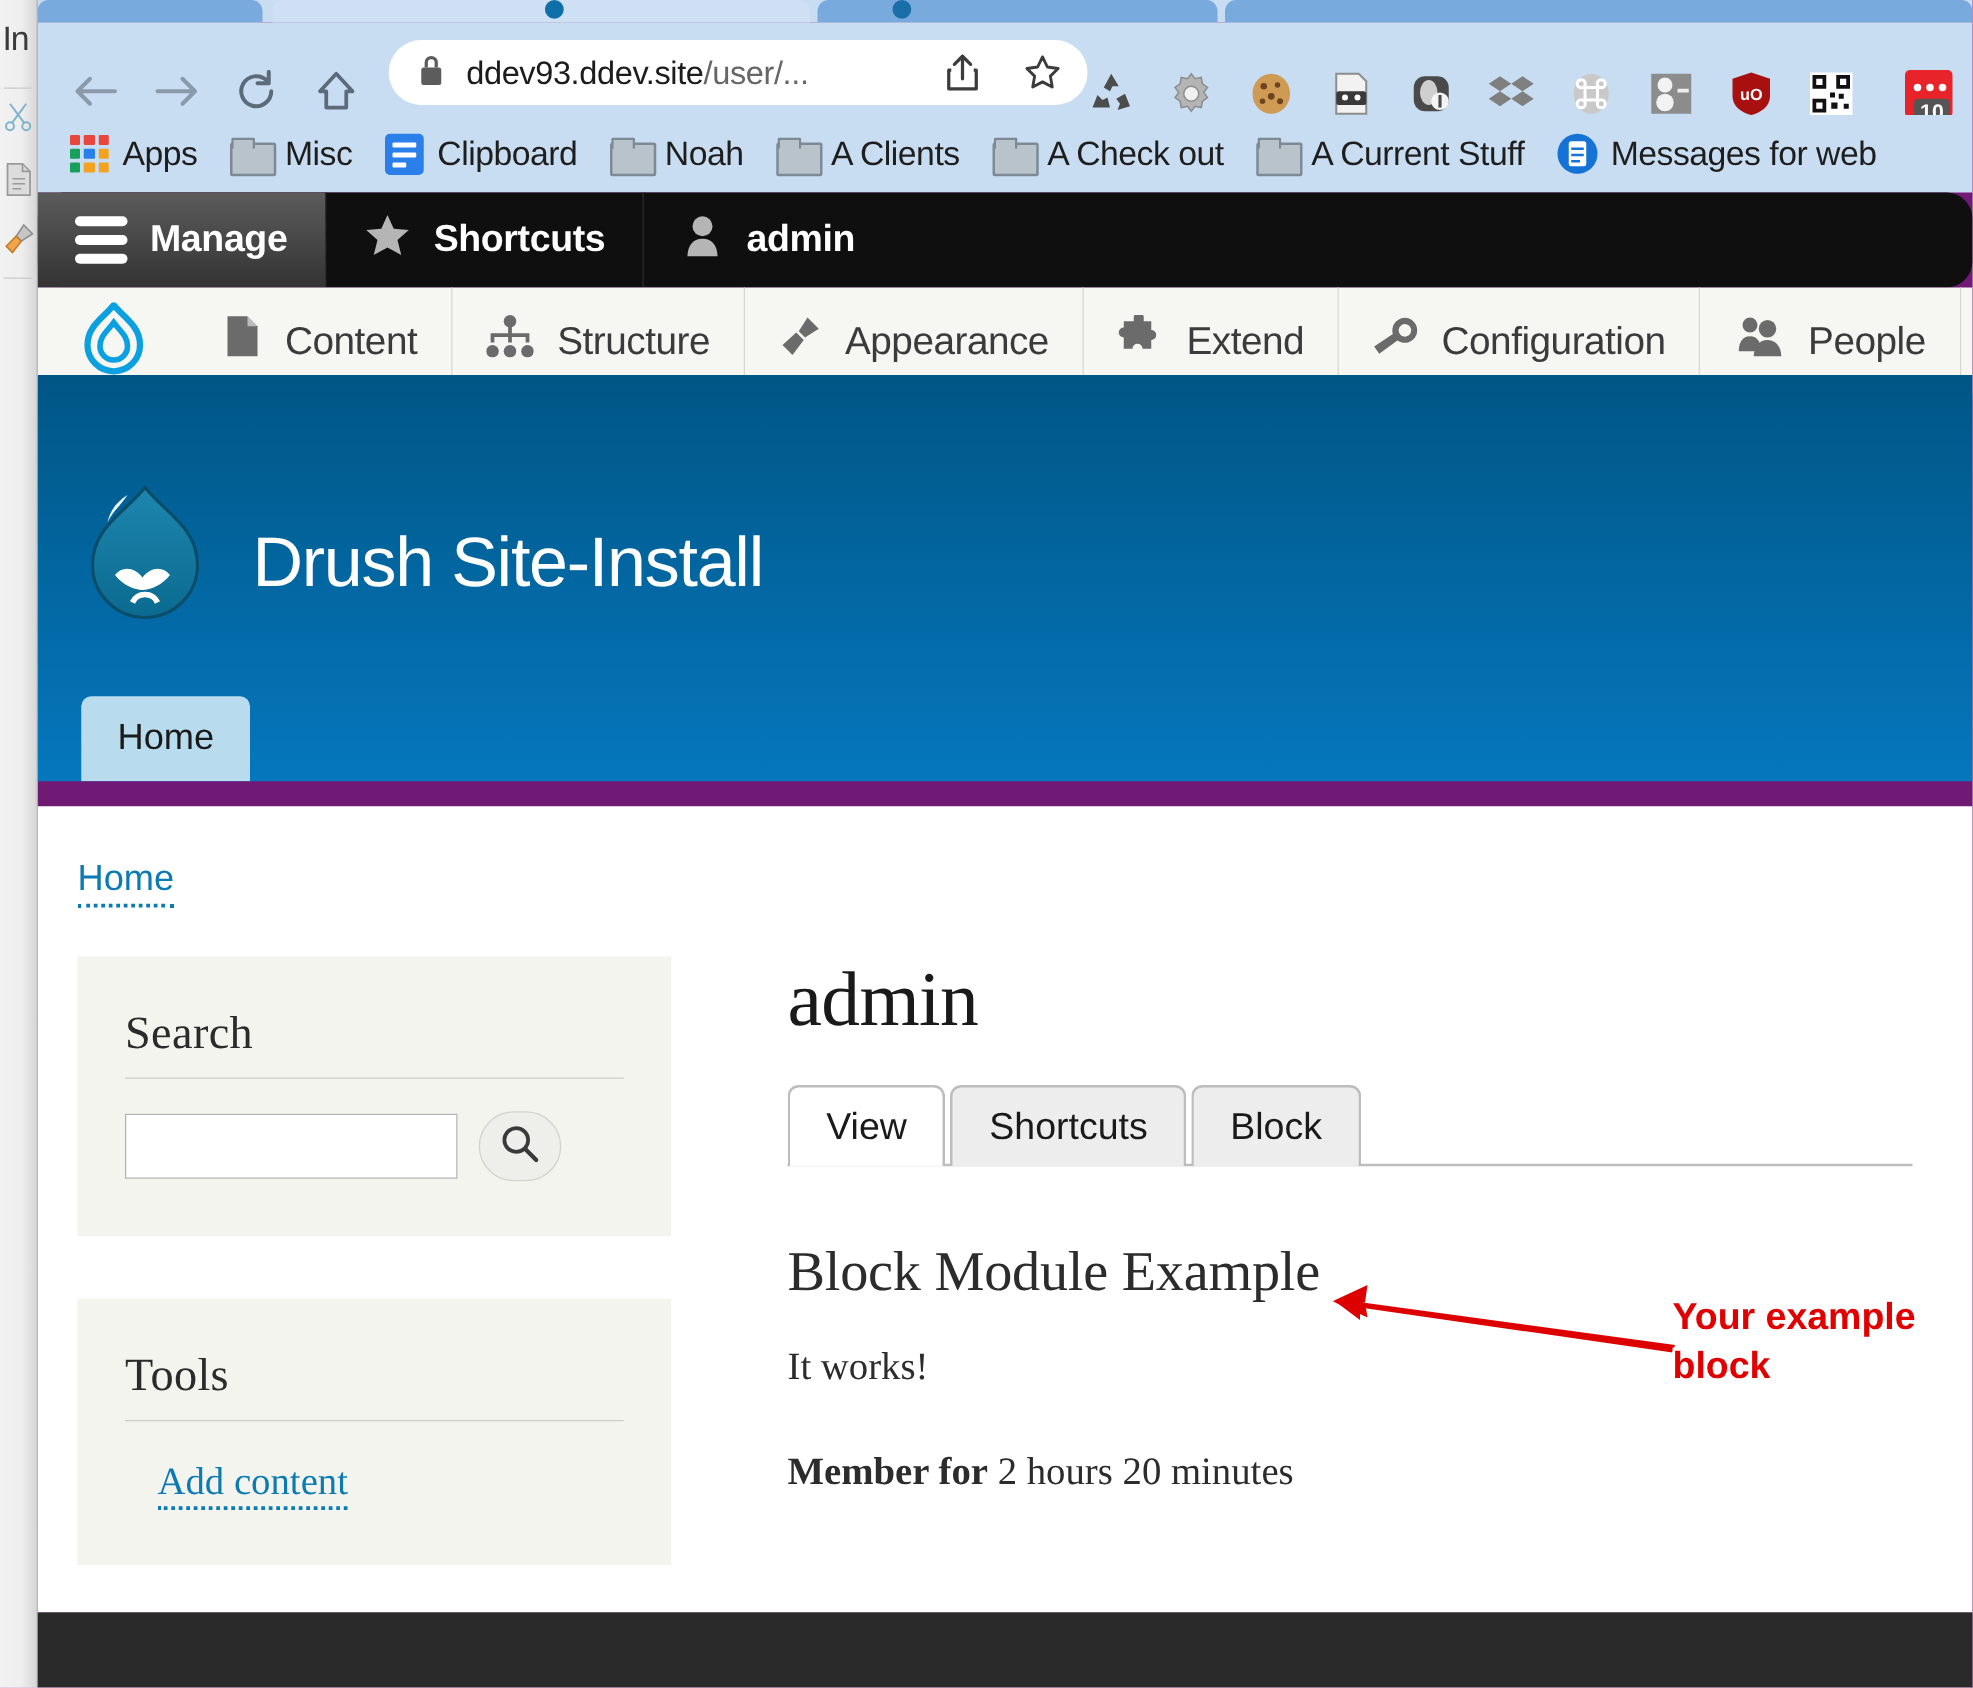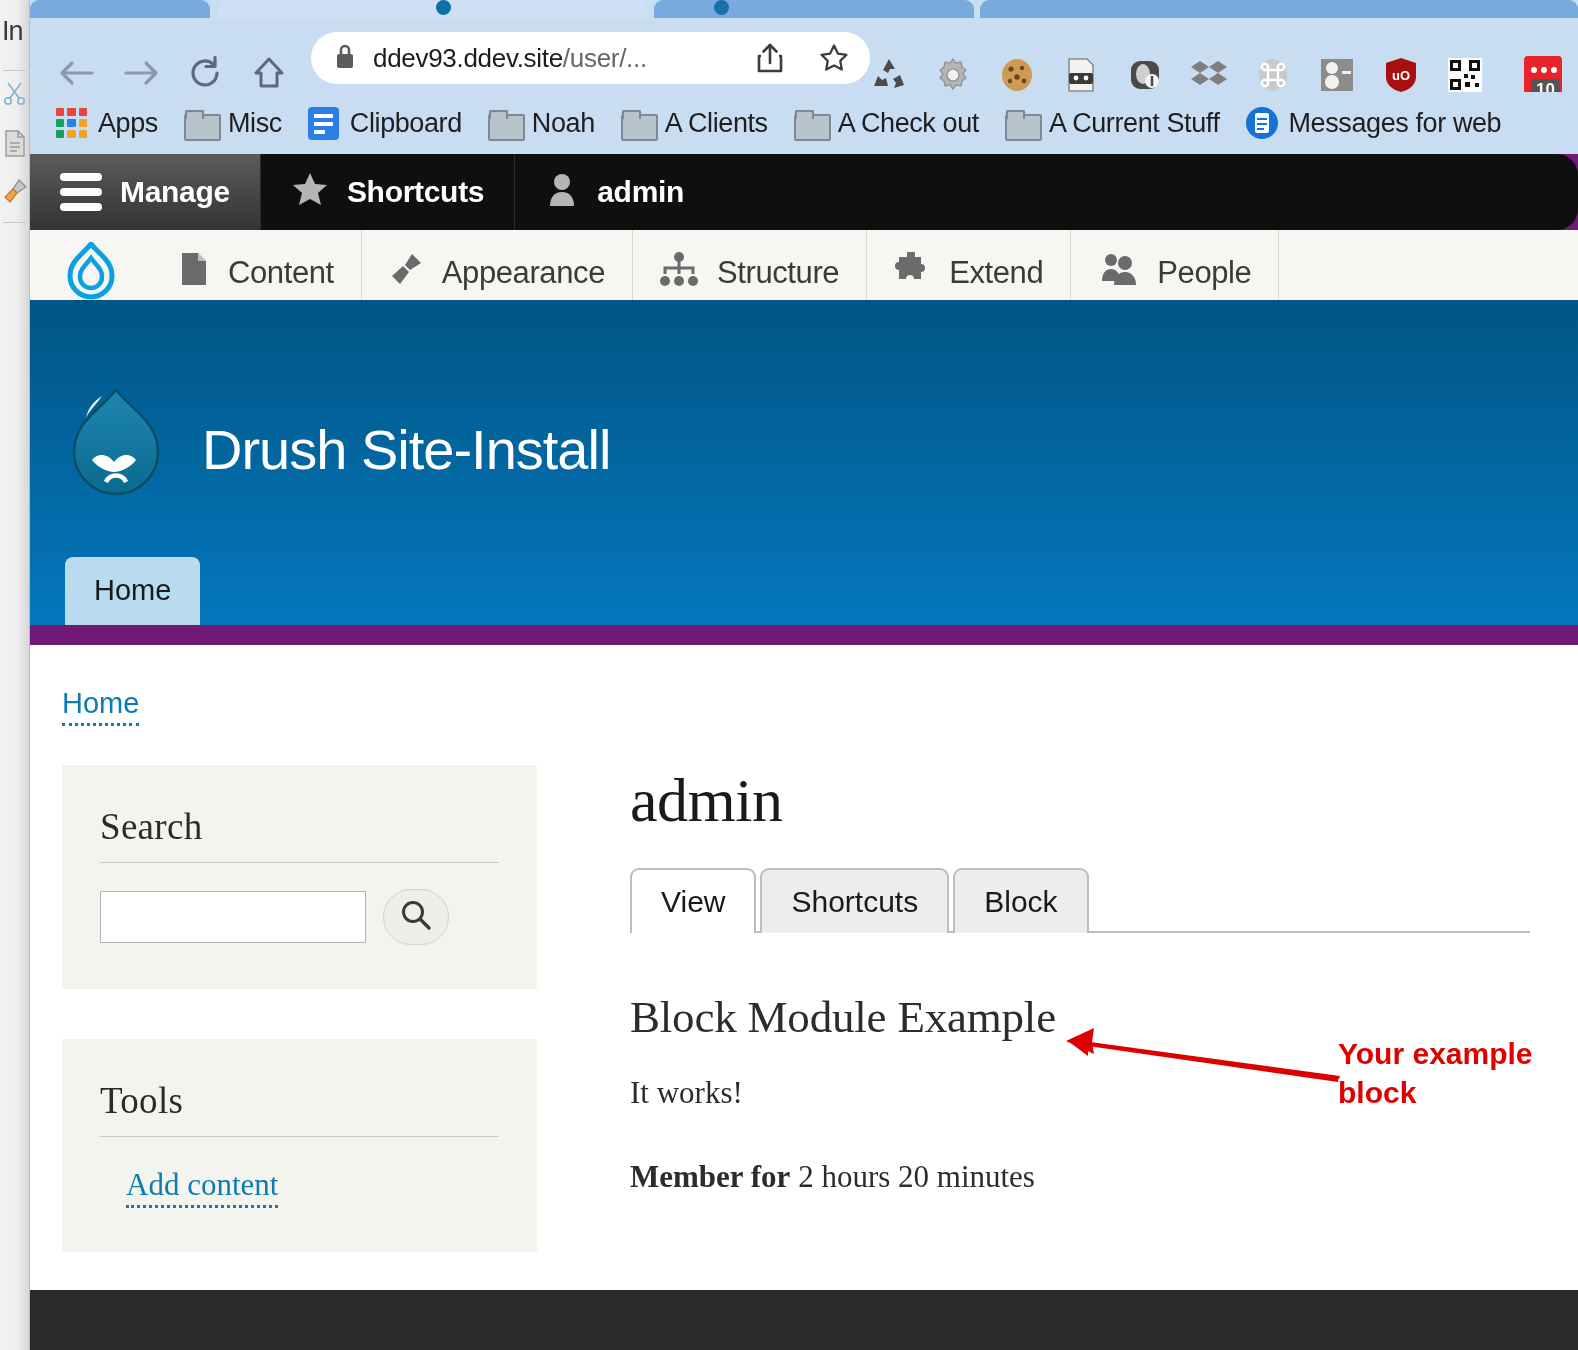--- a/index.html
+++ b/index.html
@@ -575,50 +575,58 @@
         <span>
           <svg width="30" height="36" viewBox="0 0 30 36">
               <path d="M3 2h16l8 8v24H3z" fill="#6b6b6b"></path>
               <path d="M19 2v8h8" fill="#fff" opacity="0.55"></path>
             </svg>
         </span>
         <span>Content</span>
       </div>
       <div class="dmenu-item">
         <span>
-          <svg width="34" height="34" viewBox="0 0 34 34">
-              <path d="M23 2l9 9-11 7-5-5z" fill="#6b6b6b"></path>
-              <path d="M14 14l6 6-9 12-8-8z" fill="#6b6b6b"></path>
-            </svg>
-        </span>
-        <span>Appearance</span>
-      </div>
-      <div class="dmenu-item">
-        <span>
           <svg width="38" height="34" viewBox="0 0 38 34">
               <g fill="#6b6b6b">
                 <circle cx="19" cy="5" r="5"></circle>
                 <circle cx="5" cy="29" r="5"></circle>
                 <circle cx="19" cy="29" r="5"></circle>
                 <circle cx="33" cy="29" r="5"></circle>
               </g>
               <g stroke="#6b6b6b" stroke-width="3" fill="none">
                 <path d="M19 8v8M5 22v-6h28v6M19 16v6"></path>
               </g>
             </svg>
         </span>
         <span>Structure</span>
       </div>
       <div class="dmenu-item">
         <span>
+          <svg width="34" height="34" viewBox="0 0 34 34">
+              <path d="M23 2l9 9-11 7-5-5z" fill="#6b6b6b"></path>
+              <path d="M14 14l6 6-9 12-8-8z" fill="#6b6b6b"></path>
+            </svg>
+        </span>
+        <span>Appearance</span>
+      </div>
+      <div class="dmenu-item">
+        <span>
           <svg width="36" height="34" viewBox="0 0 36 34">
               <path d="M13 2a4 4 0 0 1 8 0v3h6v7a4 4 0 1 1 0 8v7h-7a4 4 0 1 0-8 0H5V18a4 4 0 1 1 0-8V5h8z" fill="#6b6b6b"></path>
             </svg>
         </span>
         <span>Extend</span>
+      </div>
+      <div class="dmenu-item">
+        <span>
+          <svg width="36" height="36" viewBox="0 0 36 36">
+              <path d="M25 2a10 10 0 0 0-9 14.5L3 29l5 5 12.5-13A10 10 0 1 0 25 2zm0 5a5 5 0 1 1 0 10 5 5 0 0 1 0-10z" fill="#6b6b6b" transform="rotate(10 18 18)"></path>
+            </svg>
+        </span>
+        <span>Configuration</span>
       </div>
       <div class="dmenu-item">
         <span>
           <svg width="40" height="34" viewBox="0 0 40 34">
               <circle cx="13" cy="8" r="6" fill="#6b6b6b"></circle>
               <path d="M13 17c6 0 9 5 9 12H4c0-7 3-12 9-12z" fill="#6b6b6b"></path>
               <circle cx="27" cy="11" r="7" fill="#6b6b6b"></circle>
               <path d="M27 20c7 0 11 6 11 13H16c0-7 4-13 11-13z" fill="#6b6b6b"></path>
             </svg>
         </span>

